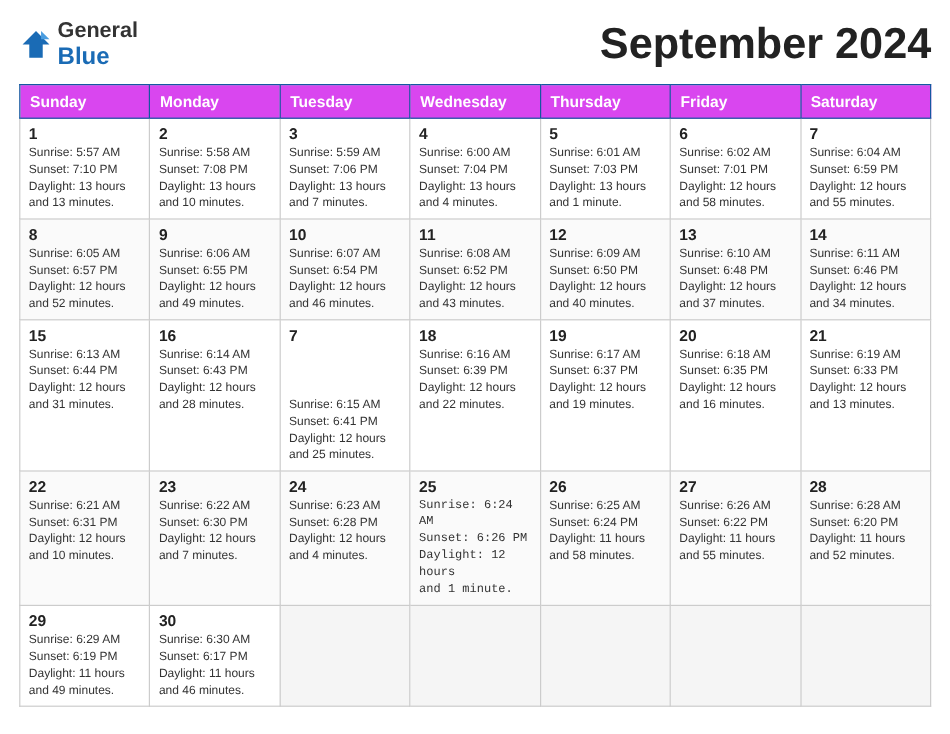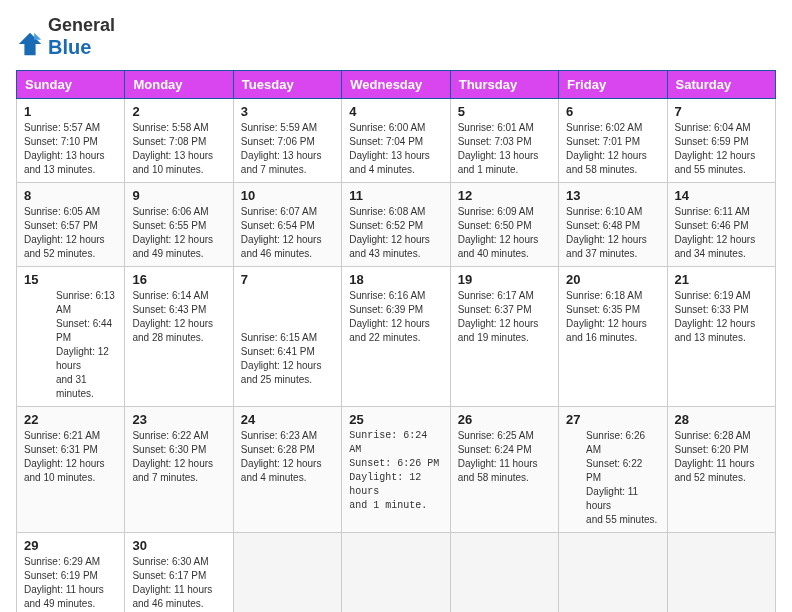--- a/index.html
+++ b/index.html
@@ -11,21 +11,21 @@
       padding: 16px;
     }
     .header-area {
       display: flex;
       justify-content: space-between;
       align-items: flex-start;
       margin-bottom: 12px;
     }
     .logo {
       display: flex;
-      align-items: flex-end;
+      align-items: center;
       gap: 4px;
     }
     .logo-text-general {
       font-size: 18px;
       font-weight: bold;
       color: #333;
       line-height: 1.1;
     }
     .logo-text-blue {
       font-size: 20px;
@@ -105,20 +105,21 @@
     <div>
       <div>
         <span class="logo-text-general">General</span>
       </div>
       <div>
         <span class="logo-text-blue">Blue</span>
       </div>
     </div>
   </div>
   <div class="title-area">
+    <div class="month-title">September 2024</div>
   </div>
 </div>
 
 <table class="calendar">
   <thead>
     <tr>
     <th>Sunday</th>
         <th>Monday</th>
         <th>Tuesday</th>
         <th>Wednesday</th>
@@ -226,21 +227,21 @@
           <span class="day-num">14</span>
           <div class="day-info" style="white-space: pre-line;">Sunrise: 6:11 AM
 Sunset: 6:46 PM
 Daylight: 12 hours
 and 34 minutes.</div>
         </td>
       </tr>
       <tr>
         <td>
           <span class="day-num">15</span>
-          <div class="day-info" style="white-space: pre-line; margin-left: 32px;">Sunrise: 6:13 AM
+          <div class="day-info" style="white-space: pre-line;">Sunrise: 6:13 AM
 Sunset: 6:44 PM
 Daylight: 12 hours
 and 31 minutes.</div>
         </td>
         <td>
           <span class="day-num">16</span>
           <div class="day-info" style="white-space: pre-line;">Sunrise: 6:14 AM
 Sunset: 6:43 PM
 Daylight: 12 hours
 and 28 minutes.</div>
@@ -312,21 +313,21 @@
         </td>
         <td>
           <span class="day-num">26</span>
           <div class="day-info" style="white-space: pre-line;">Sunrise: 6:25 AM
 Sunset: 6:24 PM
 Daylight: 11 hours
 and 58 minutes.</div>
         </td>
         <td>
           <span class="day-num">27</span>
-          <div class="day-info" style="white-space: pre-line; margin-left: 20px;">Sunrise: 6:26 AM
+          <div class="day-info" style="white-space: pre-line;">Sunrise: 6:26 AM
 Sunset: 6:22 PM
 Daylight: 11 hours
 and 55 minutes.</div>
         </td>
         <td>
           <span class="day-num">28</span>
           <div class="day-info" style="white-space: pre-line;">Sunrise: 6:28 AM
 Sunset: 6:20 PM
 Daylight: 11 hours
 and 52 minutes.</div>

